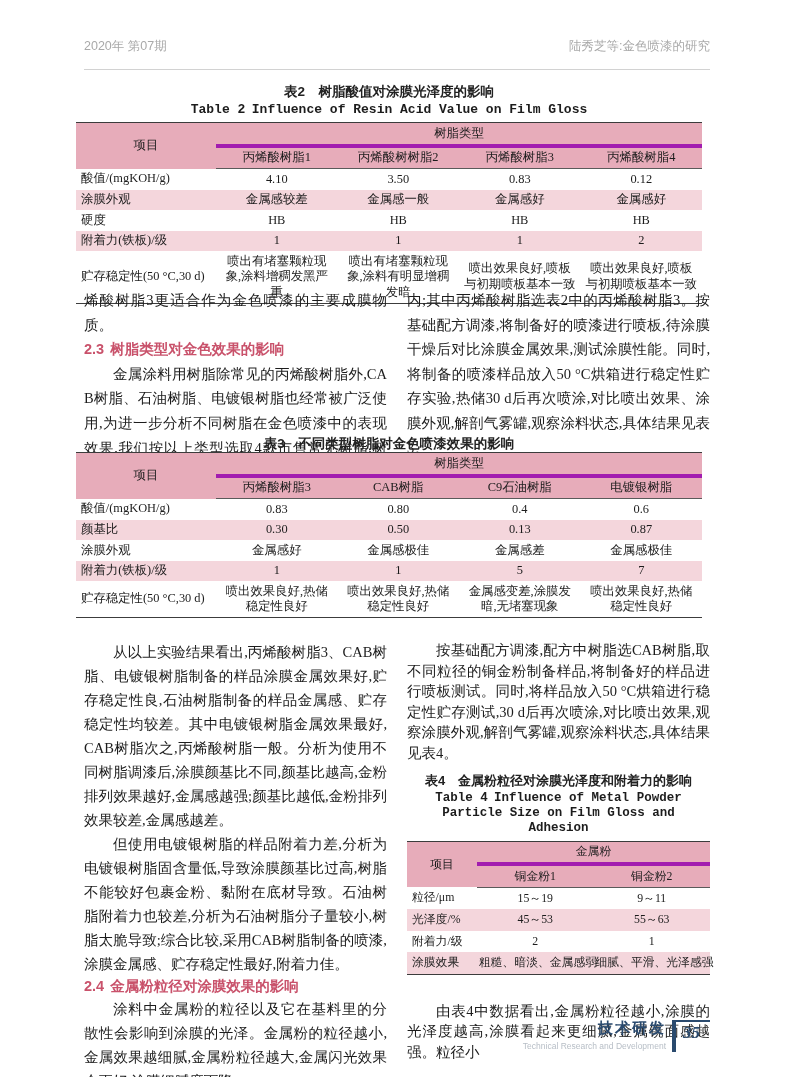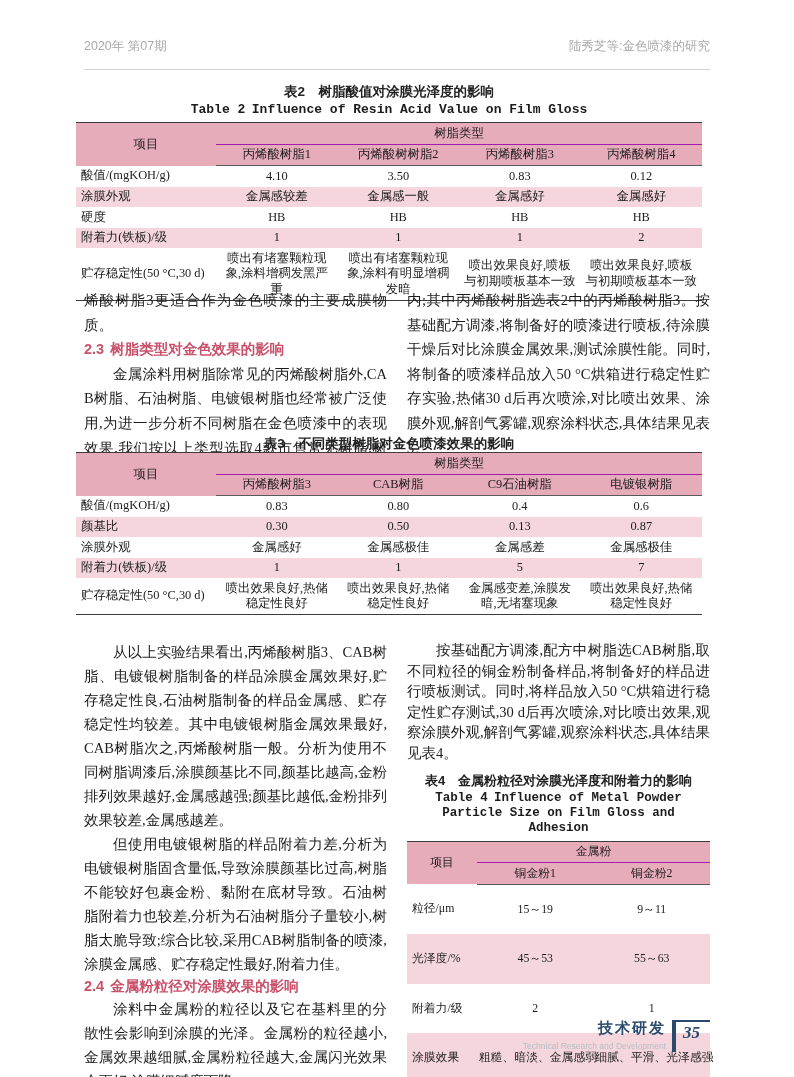--- a/index.html
+++ b/index.html
@@ -28,25 +28,25 @@
   table.dtable {
     width:100%; border-collapse:collapse; table-layout:fixed;
     font-size:12.4px; line-height:15.5px;
     border-top:1.5px solid #3c3c3c; border-bottom:1.5px solid #3c3c3c;
   }
   table.dtable th, table.dtable td {
     padding:2.5px 4px; text-align:center; vertical-align:middle; font-weight:normal;
   }
   table.dtable thead th { background:#e7acba; }
   table.dtable thead tr:last-child th { border-bottom:1px solid #5a5a5a; }
-  table.dtable th.group-hdr { border-bottom:1px solid #a21caf; }
+  table.dtable th.group-hdr { border-bottom:4px solid #a21caf; }
   table.dtable td.rowlabel { text-align:left; padding-left:5px; white-space:nowrap; }
   table.dtable tr.stripe td { background:#f4d6dc; }
   table.t4 { font-size:11.8px; }
-  table.t4 td { white-space:nowrap; padding:17px 2px; }
+  table.t4 td { white-space:nowrap; padding:3px 2px; }
   
   .twocol { position:absolute; left:84px; width:626px; display:flex; gap:20px; }
   .col { width:306px; }
   .twocol p {
     text-align:justify; text-indent:2em; word-break:break-all;
     font-size:14.5px;
   }
   .twocol p.noindent { text-indent:0; }
   .tc1 p { line-height:24.6px; }
   .tc2 .col-left p { line-height:24px; }

